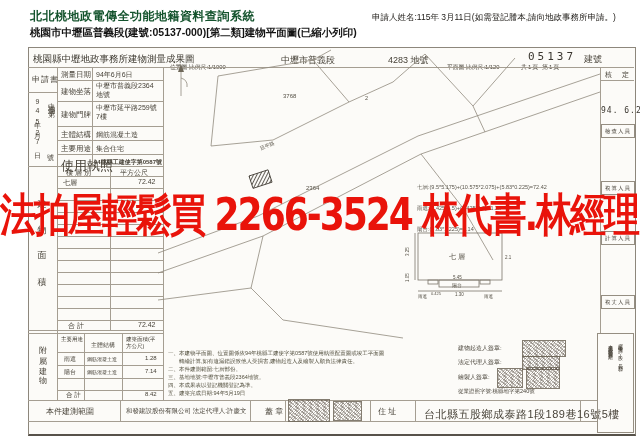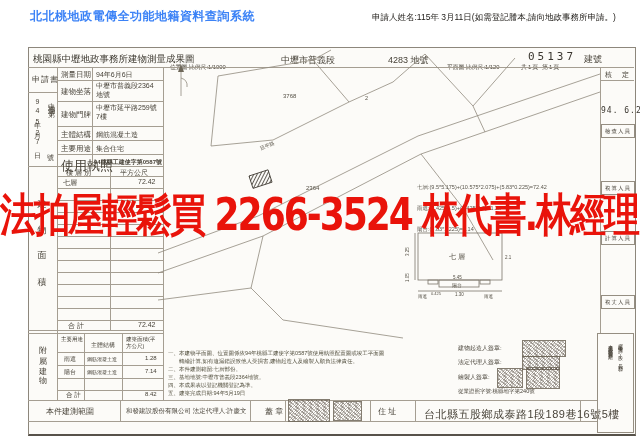--- a/index.html
+++ b/index.html
@@ -27,22 +27,23 @@
   svg{position:absolute;overflow:visible;}
   .mapline{stroke:#918a7d;stroke-width:.8;fill:none;}
   .planline{stroke:#7c766a;stroke-width:.8;fill:none;}
   .mt{fill:#555045;font-family:"Liberation Sans",sans-serif;}
 </style>
 </head>
 <body>
 
 <div class="screen">
 
-  <div class="t" style="left:30px;top:8px;font-size:12px;font-weight:bold;color:#3b82f6;letter-spacing:.5px;">北北桃地政電傳全功能地籍資料查詢系統</div>
+  <div class="t" style="left:30px;top:8px;font-size:12px;font-weight:bold;color:#14532d;letter-spacing:.5px;">北北桃地政電傳全功能地籍資料查詢系統</div>
   <div class="t" style="left:372px;top:12px;font-size:8.5px;color:#23201c;">申請人姓名:115年 3月11日(如需登記謄本,請向地政事務所申請。)</div>
+  <div class="t" style="left:30px;top:26px;font-size:10.5px;font-weight:bold;color:#141414;">桃園市中壢區普義段(建號:05137-000)[第二類]建物平面圖(已縮小列印)</div>
 
   <div class="docsheet"></div>
 
   <div class="t" style="left:33px;top:53px;font-size:9.5px;color:#3c382f;">桃園縣中壢地政事務所建物測量成果圖</div>
   <div class="t" style="left:281px;top:54px;font-size:9px;">中壢市普義段</div>
   <div class="t" style="left:388px;top:54px;font-size:9px;">4283 地號</div>
   <div class="t mono" style="left:528px;top:50px;font-size:11px;letter-spacing:3px;">05137</div>
   <div class="t" style="left:584px;top:53px;font-size:9px;">建號</div>
 
   <div class="t" style="left:170px;top:63px;font-size:5.8px;">位置圖 比例尺:1/1000</div>

